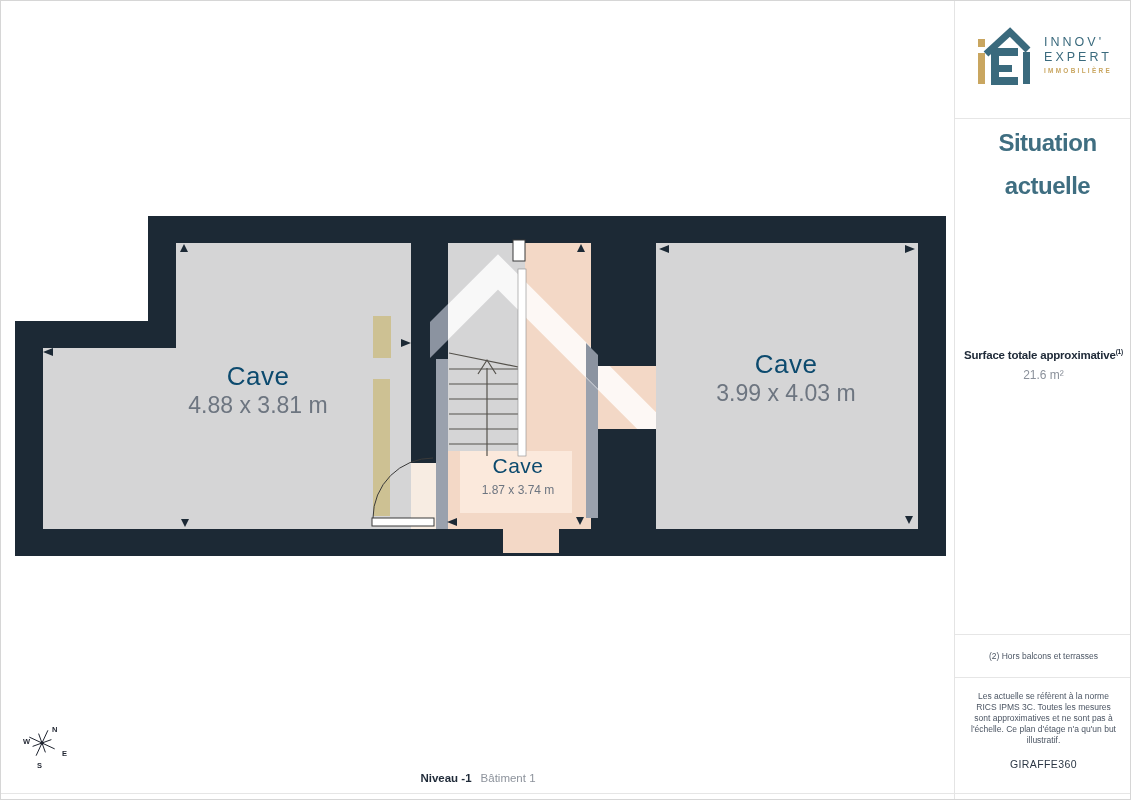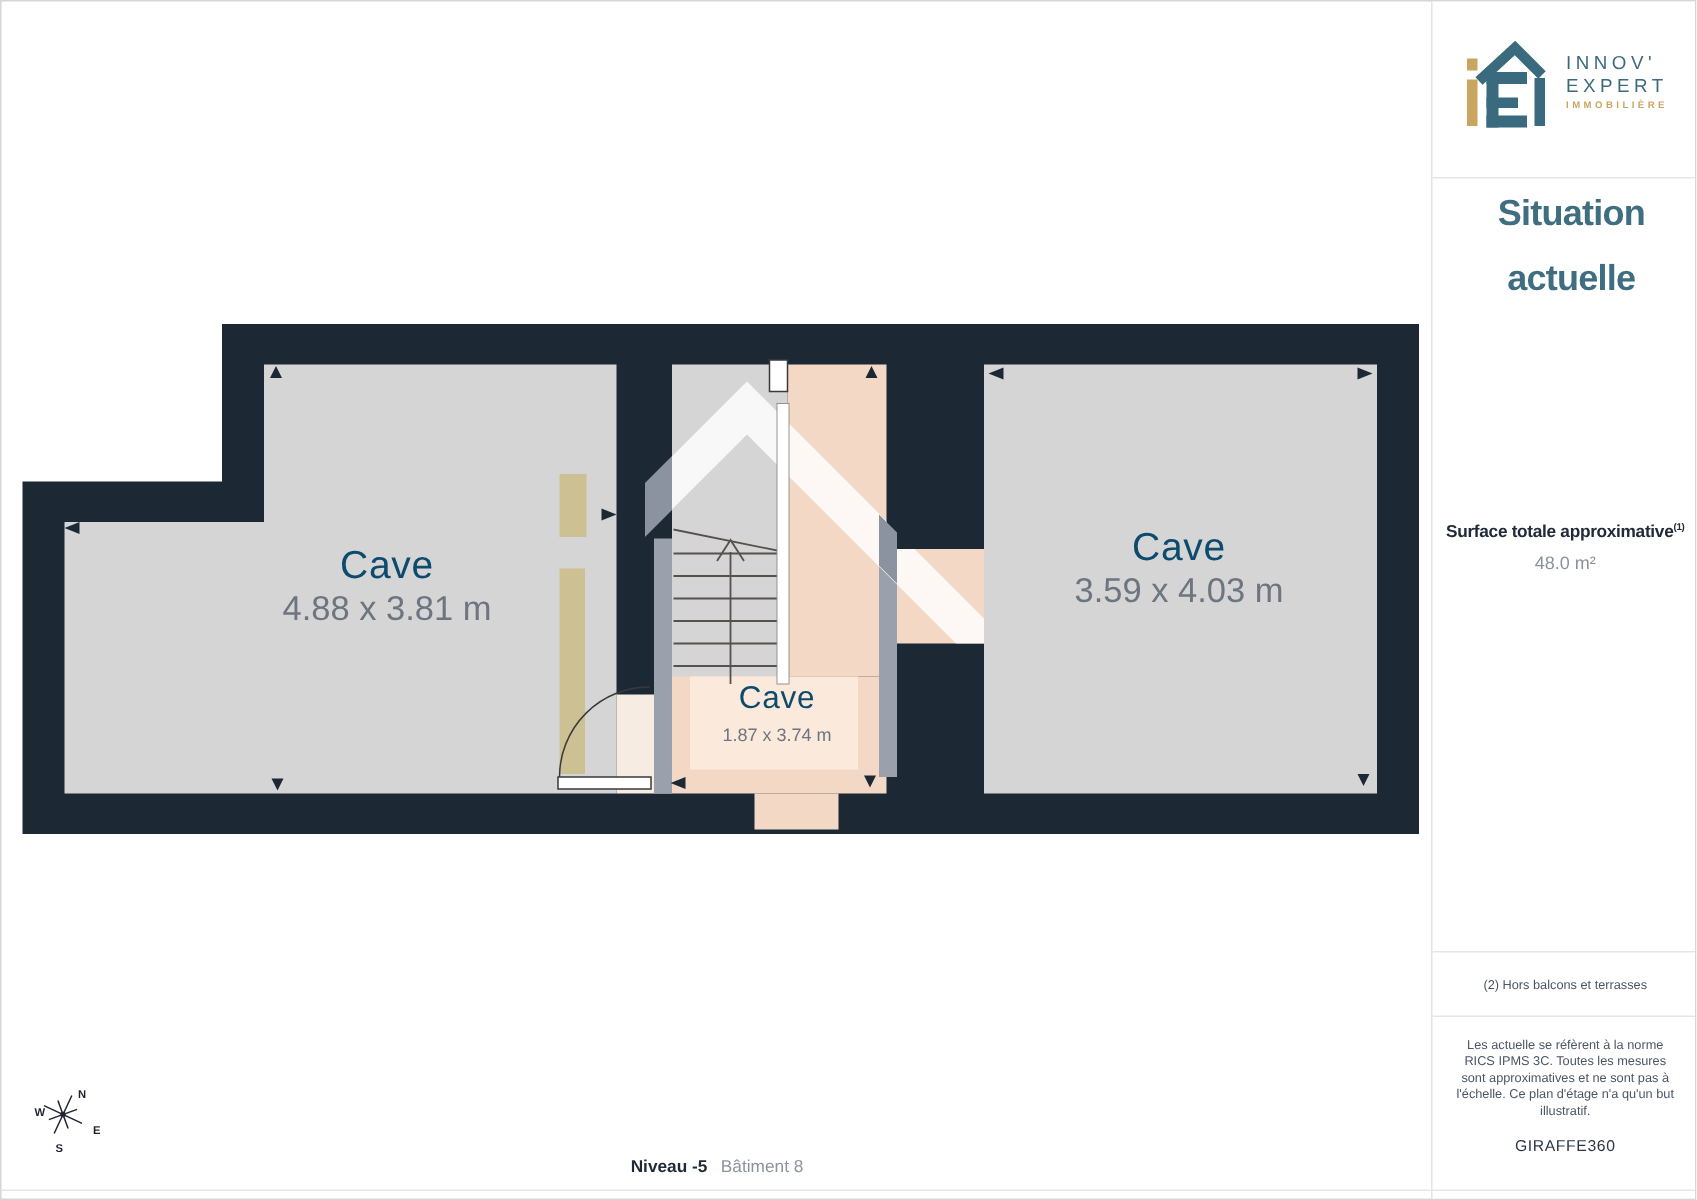--- a/index.html
+++ b/index.html
@@ -116,39 +116,39 @@
   <div class="room-label" style="left:257px;top:360px;">
     <div class="room-name">Cave</div>
     <div class="room-dims">4.88 x 3.81 m</div>
   </div>
   <div class="room-label small" style="left:517px;top:453px;">
     <div class="room-name">Cave</div>
     <div class="room-dims">1.87 x 3.74 m</div>
   </div>
   <div class="room-label" style="left:785px;top:348px;">
     <div class="room-name">Cave</div>
-    <div class="room-dims">3.59 x 4.03 m</div>
+    <div class="room-dims">3.99 x 4.03 m</div>
   </div>
 
   <svg class="compass" width="72" height="80" viewBox="0 0 72 80">
     <g stroke="#1f2430" stroke-width="1">
       <line x1="38.9" y1="26.3" x2="27.1" y2="51.7"></line>
       <line x1="45.7" y1="44.9" x2="20.3" y2="33.1"></line>
       <line x1="42.4" y1="35.6" x2="23.6" y2="42.4"></line>
       <line x1="29.6" y1="29.6" x2="36.4" y2="48.4"></line>
     </g>
     <circle cx="33" cy="39" r="1.8" fill="#1f2430"></circle>
     <text x="43" y="28">N</text>
     <text x="53" y="52">E</text>
     <text x="28" y="64">S</text>
     <text x="14" y="40">W</text>
   </svg>
 
   <div class="footer-label">
-    <span class="level">Niveau -5</span><span class="building">Bâtiment 8</span>
+    <span class="level">Niveau -1</span><span class="building">Bâtiment 1</span>
   </div>
 
   <div class="sidebar">
     <div class="logo-block">
       <svg width="56" height="64" viewBox="0 0 56 64">
         <rect x="3" y="16" width="7" height="8" fill="#c9a660"></rect>
         <rect x="3" y="30" width="7" height="31" fill="#c9a660"></rect>
         <path d="M 11 31 L 35 9 L 53 27" stroke="#3a6a7d" stroke-width="7" fill="none"></path>
         <rect x="48" y="29" width="7" height="32" fill="#3a6a7d"></rect>
         <rect x="16" y="25" width="8" height="37" fill="#3a6a7d"></rect>
@@ -163,21 +163,21 @@
       </div>
     </div>
 
     <div class="sb-title">
       <div>Situation</div>
       <div>actuelle</div>
     </div>
 
     <div class="surface-block">
       <div class="surface-label"><span>Surface totale approximative</span><sup>(1)</sup></div>
-      <div class="surface-value">48.0 m²</div>
+      <div class="surface-value">21.6 m²</div>
     </div>
 
     <div class="footnote">(2) Hors balcons et terrasses</div>
     <div class="disclaimer">Les actuelle se réfèrent à la norme RICS IPMS 3C. Toutes les mesures sont approximatives et ne sont pas à l'échelle. Ce plan d'étage n'a qu'un but illustratif.</div>
     <div class="brand"><span>GIRAFFE</span><b>360</b></div>
   </div>
 
   <div class="vdiv" style="left:953px;top:0;height:800px;"></div>
   <div class="hdiv" style="left:954px;top:117px;width:177px;"></div>
   <div class="hdiv" style="left:954px;top:633px;width:177px;"></div>

